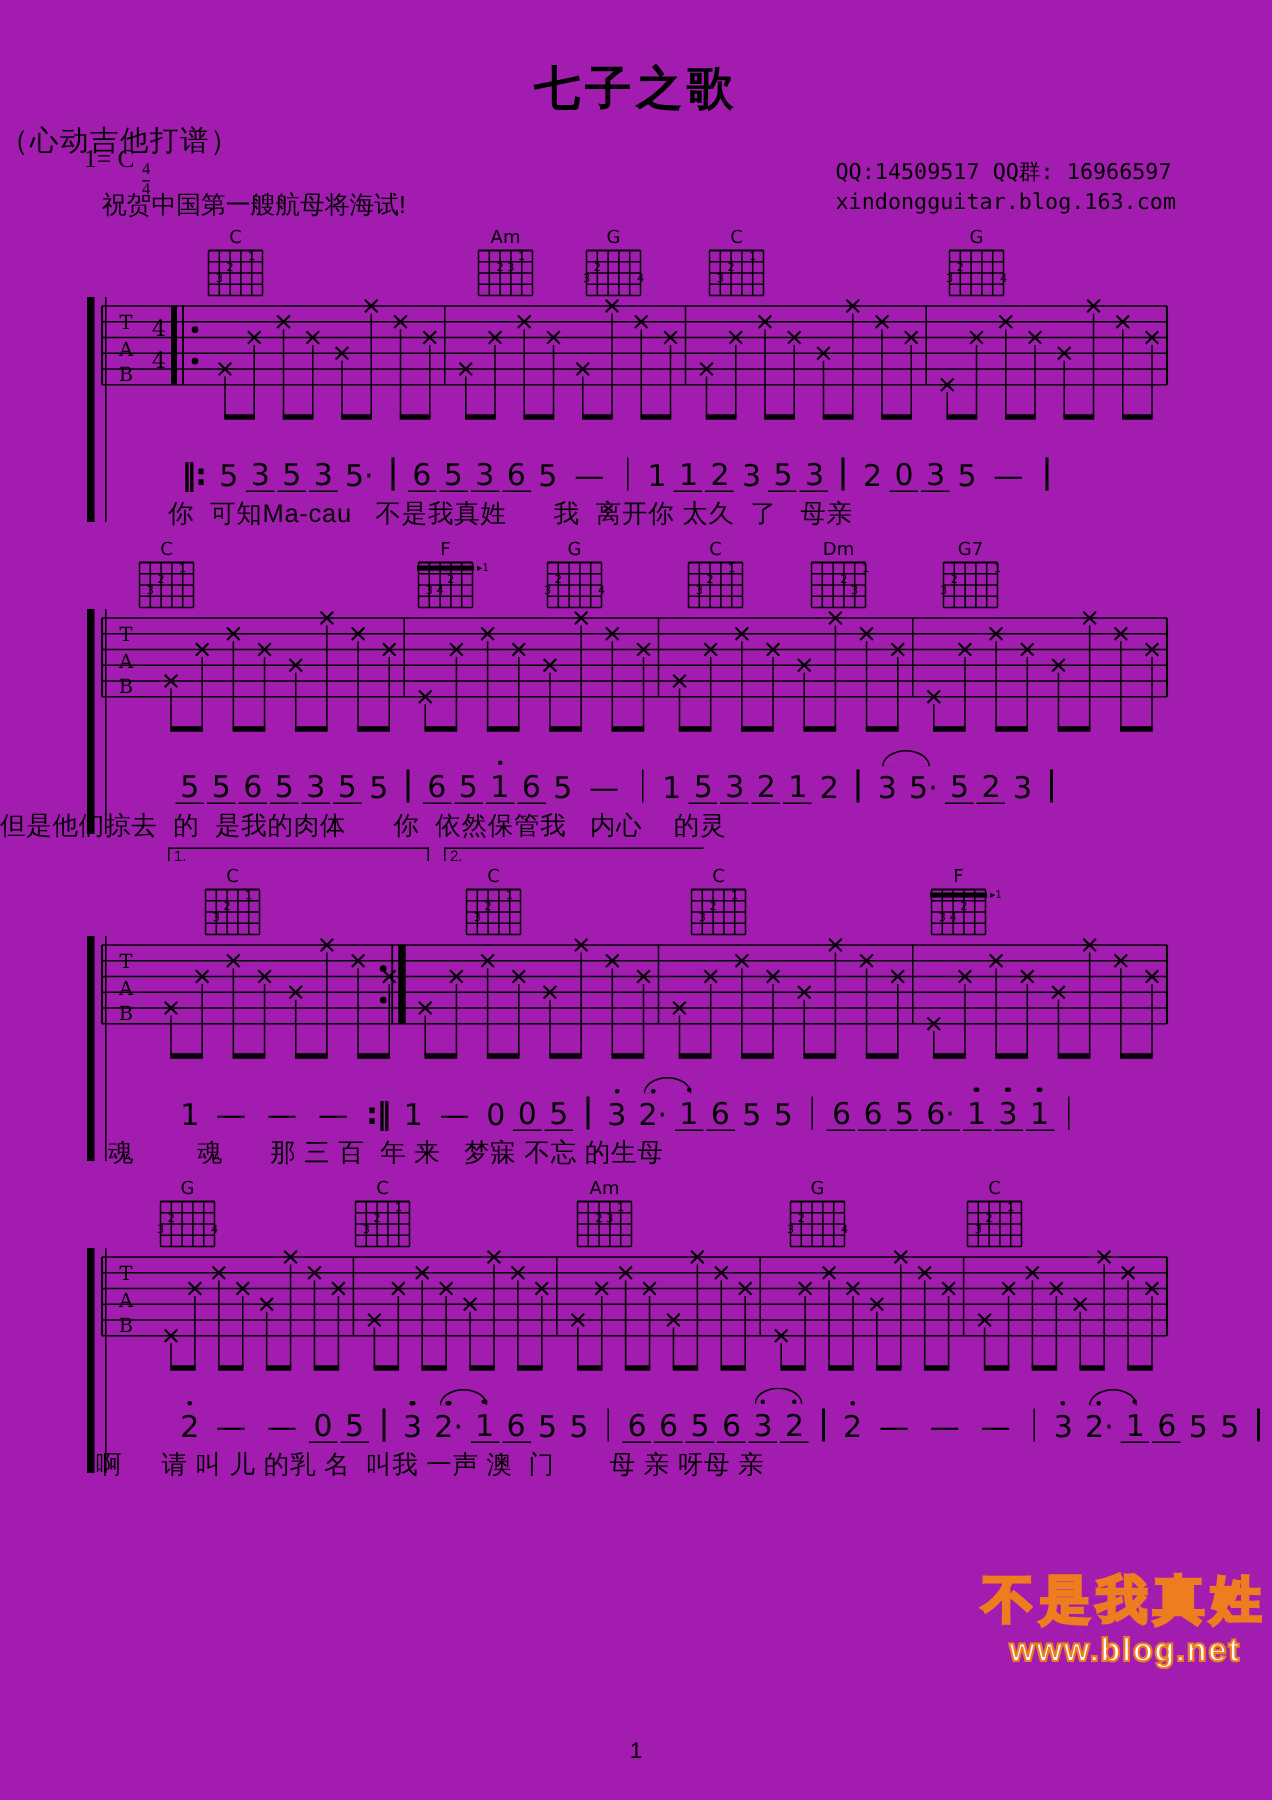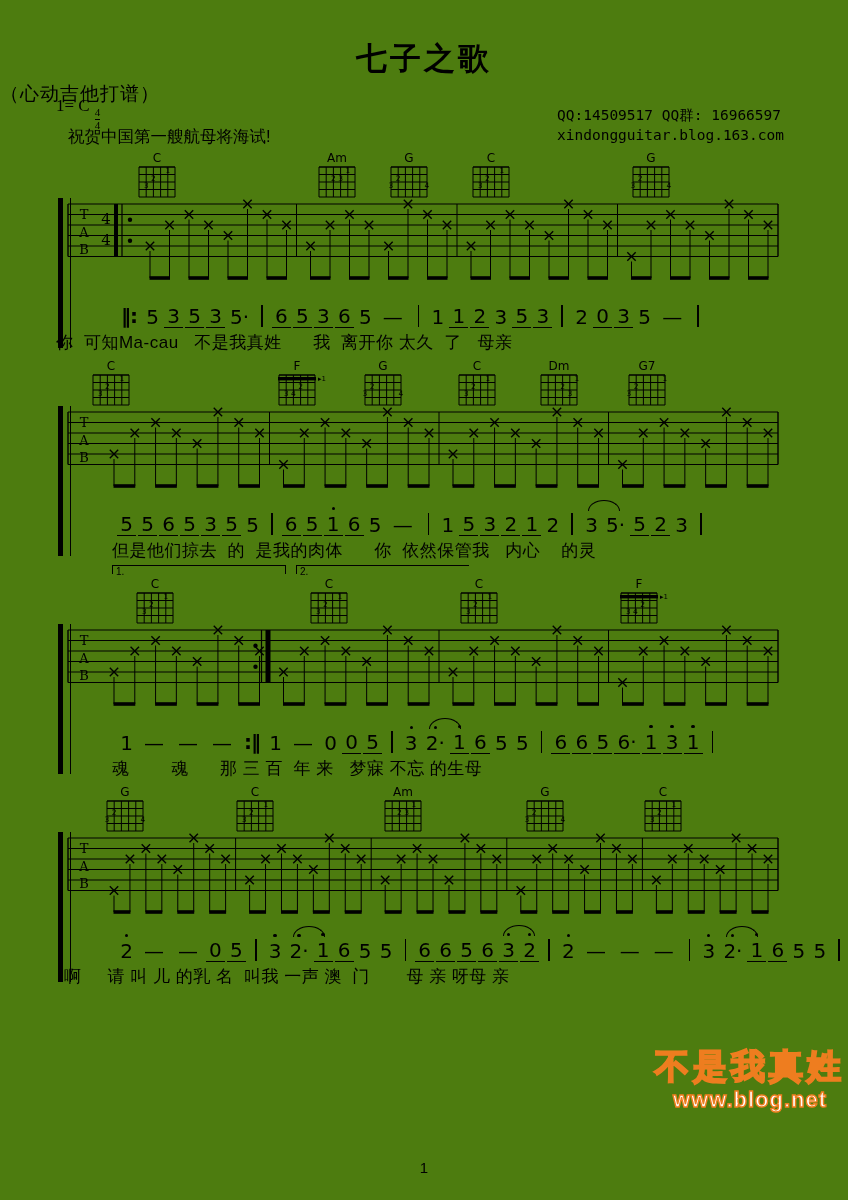--- a/index.html
+++ b/index.html
@@ -1,16 +1,16 @@
 <!DOCTYPE html>
 <html><head>
 <meta charset="utf-8">
 <style>
   html,body{margin:0;padding:0;background:#e8e8e8;}
-  .page{position:relative;width:848px;height:1200px;margin:0 auto;background:#4d7c0f;color:#000;
+  .page{position:relative;width:848px;height:1200px;margin:0 auto;background:#a21caf;color:#000;
         font-family:"Liberation Sans","DejaVu Sans",sans-serif;overflow:hidden;}
   
   .title{position:absolute;top:38px;left:0;right:0;text-align:center;font-size:31px;font-weight:bold;letter-spacing:3px;}
   .subtitle{position:absolute;top:81px;left:0;right:0;text-align:left;font-size:19px;letter-spacing:1px;}
   .keyline{position:absolute;left:56px;top:96px;font-size:17px;font-family:Liberation Serif, serif;}
   .frac{display:inline-flex;flex-direction:column;font-size:11px;line-height:1.05;vertical-align:-5px;margin-left:5px;text-align:center;}
   .frac .fb{border-top:1px solid #000;}
   .dedication{position:absolute;left:68px;top:126px;font-size:16.5px;}
   .contact{position:absolute;right:64px;top:105px;text-align:left;font-family:"DejaVu Sans Mono",monospace;font-size:14.5px;line-height:1.4;}
   
@@ -306,21 +306,21 @@
           <span class="tk u">5</span>
           <span class="tk u">3</span>
           <span class="bar"></span>
           <span class="tk">2</span>
           <span class="tk u">0</span>
           <span class="tk u">3</span>
           <span class="tk">5</span>
           <span class="tk dash">—</span>
           <span class="bar"></span>
         </div>
-        <div class="lyrics" style="padding-left: 56px;">你  可知Ma-cau   不是我真姓      我  离开你 太久  了   母亲</div>
+        <div class="lyrics" style="padding-left: 112px;">你  可知Ma-cau   不是我真姓      我  离开你 太久  了   母亲</div>
       </div>
       <div class="system" style="top: 360px;">
         <div class="bracket" style="top: 46px; height: 150px;"></div>
         <div class="chordrow">
           <svg width="52" height="48" style="left: 88px;">
             <text x="23" y="10" font-size="12" font-family="&quot;DejaVu Sans&quot;,sans-serif" text-anchor="middle" font-weight="normal" fill="#000">C</text>
             <line x1="5" y1="15" x2="5" y2="45" stroke="#000" stroke-width="1"></line>
             <line x1="12.2" y1="15" x2="12.2" y2="45" stroke="#000" stroke-width="1"></line>
             <line x1="19.4" y1="15" x2="19.4" y2="45" stroke="#000" stroke-width="1"></line>
             <line x1="26.6" y1="15" x2="26.6" y2="45" stroke="#000" stroke-width="1"></line>
@@ -574,21 +574,21 @@
           <span class="tk u">1</span>
           <span class="tk">2</span>
           <span class="bar"></span>
           <span class="tk">3<span class="arc"></span></span>
           <span class="tk">5·</span>
           <span class="tk u">5</span>
           <span class="tk u">2</span>
           <span class="tk">3</span>
           <span class="bar"></span>
         </div>
-        <div class="lyrics" style="padding-left: 112px;">但是他们掠去  的  是我的肉体      你  依然保管我   内心    的灵</div>
+        <div class="lyrics" style="">但是他们掠去  的  是我的肉体      你  依然保管我   内心    的灵</div>
         <div class="voltarow">
           <div class="volta closed" style="left: 112px; width: 172px;">
             <span class="vl">1.</span>
           </div>
           <div class="volta" style="left: 296px; width: 172px;">
             <span class="vl">2.</span>
           </div>
         </div>
       </div>
       <div class="system" style="top: 578px;">
@@ -817,21 +817,21 @@
           <span class="bar"></span>
           <span class="tk u">6</span>
           <span class="tk u">6</span>
           <span class="tk u">5</span>
           <span class="tk u">6·</span>
           <span class="tk u">1<span class="hd"></span></span>
           <span class="tk u">3<span class="hd"></span></span>
           <span class="tk u">1<span class="hd"></span></span>
           <span class="bar"></span>
         </div>
-        <div class="lyrics" style="padding-left: 112px;">魂        魂      那 三 百  年 来   梦寐 不忘 的生母</div>
+        <div class="lyrics" style="padding-left: 72px;">魂        魂      那 三 百  年 来   梦寐 不忘 的生母</div>
       </div>
       <div class="system" style="top: 786px;">
         <div class="bracket" style="top: 46px; height: 150px;"></div>
         <div class="chordrow">
           <svg width="52" height="48" style="left: 102px;">
             <text x="23" y="10" font-size="12" font-family="&quot;DejaVu Sans&quot;,sans-serif" text-anchor="middle" font-weight="normal" fill="#000">G</text>
             <line x1="5" y1="15" x2="5" y2="45" stroke="#000" stroke-width="1"></line>
             <line x1="12.2" y1="15" x2="12.2" y2="45" stroke="#000" stroke-width="1"></line>
             <line x1="19.4" y1="15" x2="19.4" y2="45" stroke="#000" stroke-width="1"></line>
             <line x1="26.6" y1="15" x2="26.6" y2="45" stroke="#000" stroke-width="1"></line>

